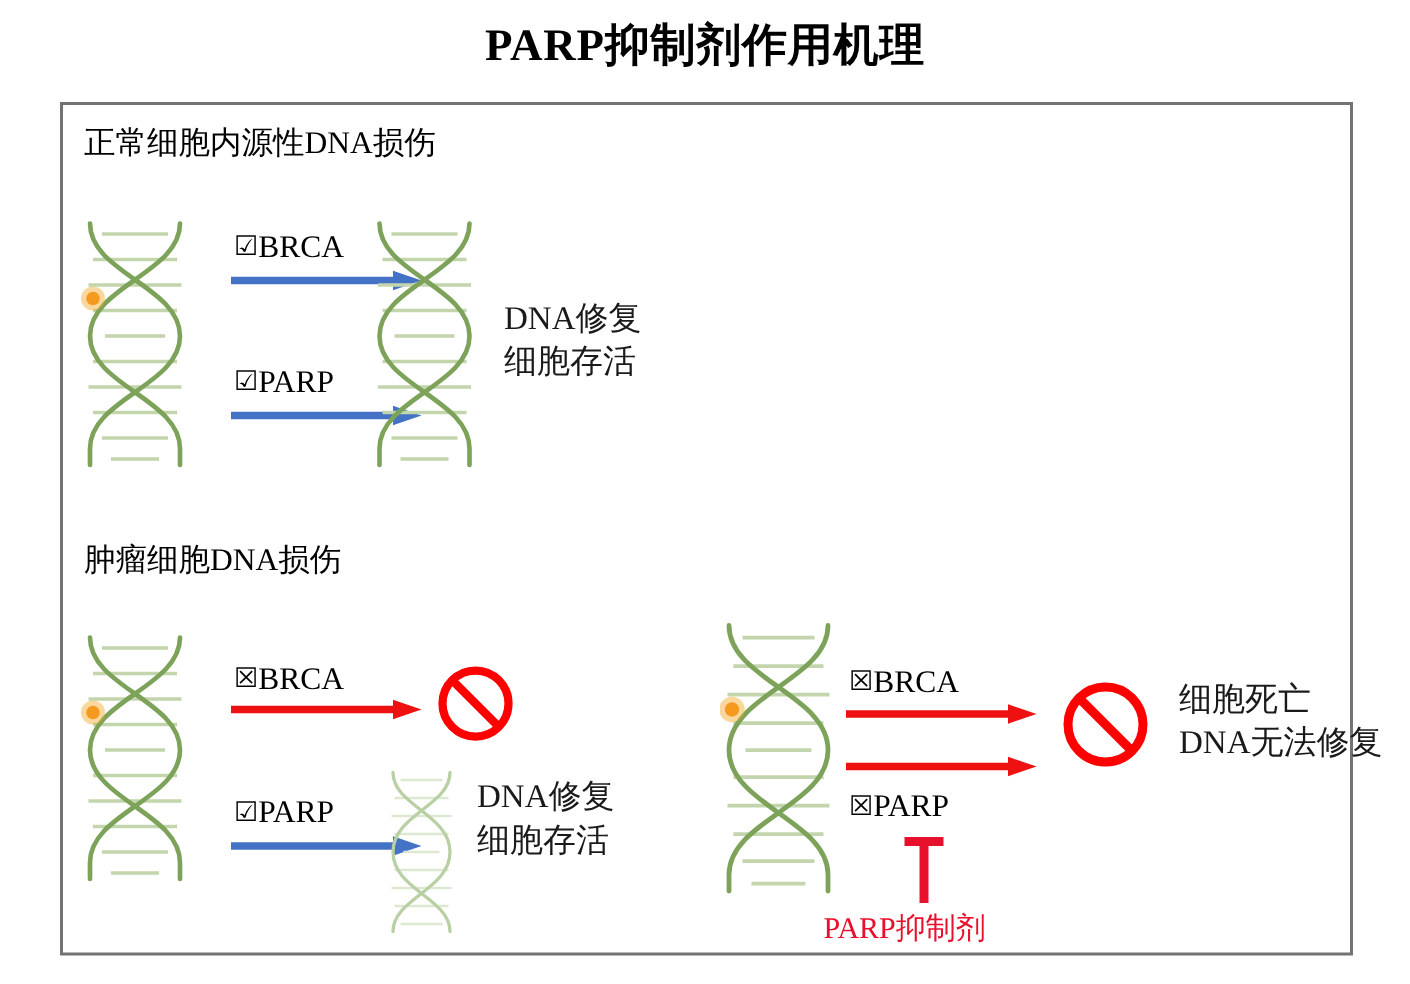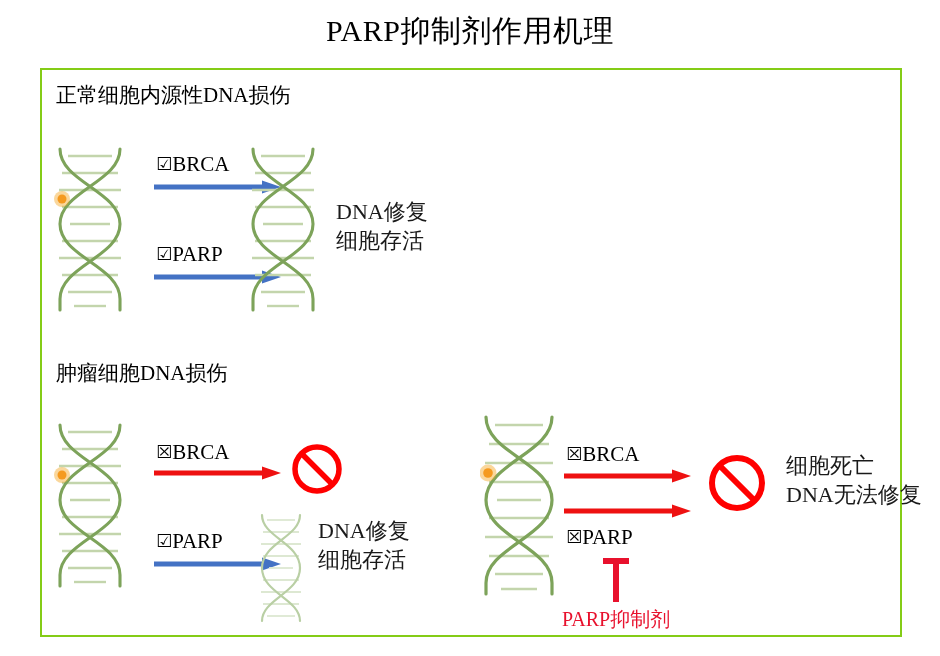--- a/index.html
+++ b/index.html
@@ -18,29 +18,30 @@
   #page-title {
     position: absolute;
     left: 0;
     top: 12px;
     width: 940px;
     text-align: center;
     font-size: 30px;
     line-height: 38px;
     color: #000000;
     letter-spacing: 0.5px;
+    font-weight: bold;
   }
 
   #diagram-frame {
     position: absolute;
     left: 40px;
     top: 68px;
     width: 862px;
     height: 569px;
-    border: 2px solid #84cc16;
+    border: 2px solid #737373;
     background: #ffffff;
     box-sizing: border-box;
   }
 
   .section-label {
     position: absolute;
     font-size: 21px;
     line-height: 26px;
     color: #000000;
     white-space: nowrap;
@@ -292,21 +293,21 @@
   <div class="mark-label" style="left:524px; top:455px;">
     <span class="mark-box">☒</span><span>PARP</span>
   </div>
 
   <div class="flow" style="left:556px; top:486px;">
     <svg width="36" height="48" viewBox="0 0 36 48">
       <line x1="5" y1="5" x2="31" y2="5" stroke="#e8112d" stroke-width="6"></line>
       <line x1="18" y1="5" x2="18" y2="46" stroke="#e8112d" stroke-width="6"></line>
     </svg>
   </div>
-  <div class="inhibitor-label" style="left:520px; top:537px;">PARP抑制剂</div>
+  <div class="inhibitor-label" style="left:507px; top:537px;">PARP抑制剂</div>
 
   <div class="no-sign" style="left:664px; top:382px;">
     <svg width="62" height="62" viewBox="0 0 62 62">
       <circle cx="31" cy="31" r="25" fill="none" stroke="#ff0000" stroke-width="6"></circle>
       <line x1="14" y1="14" x2="48" y2="48" stroke="#ff0000" stroke-width="6"></line>
     </svg>
   </div>
 
   <div class="outcome-text" style="left:744px; top:381px;">
     <div>细胞死亡</div>

